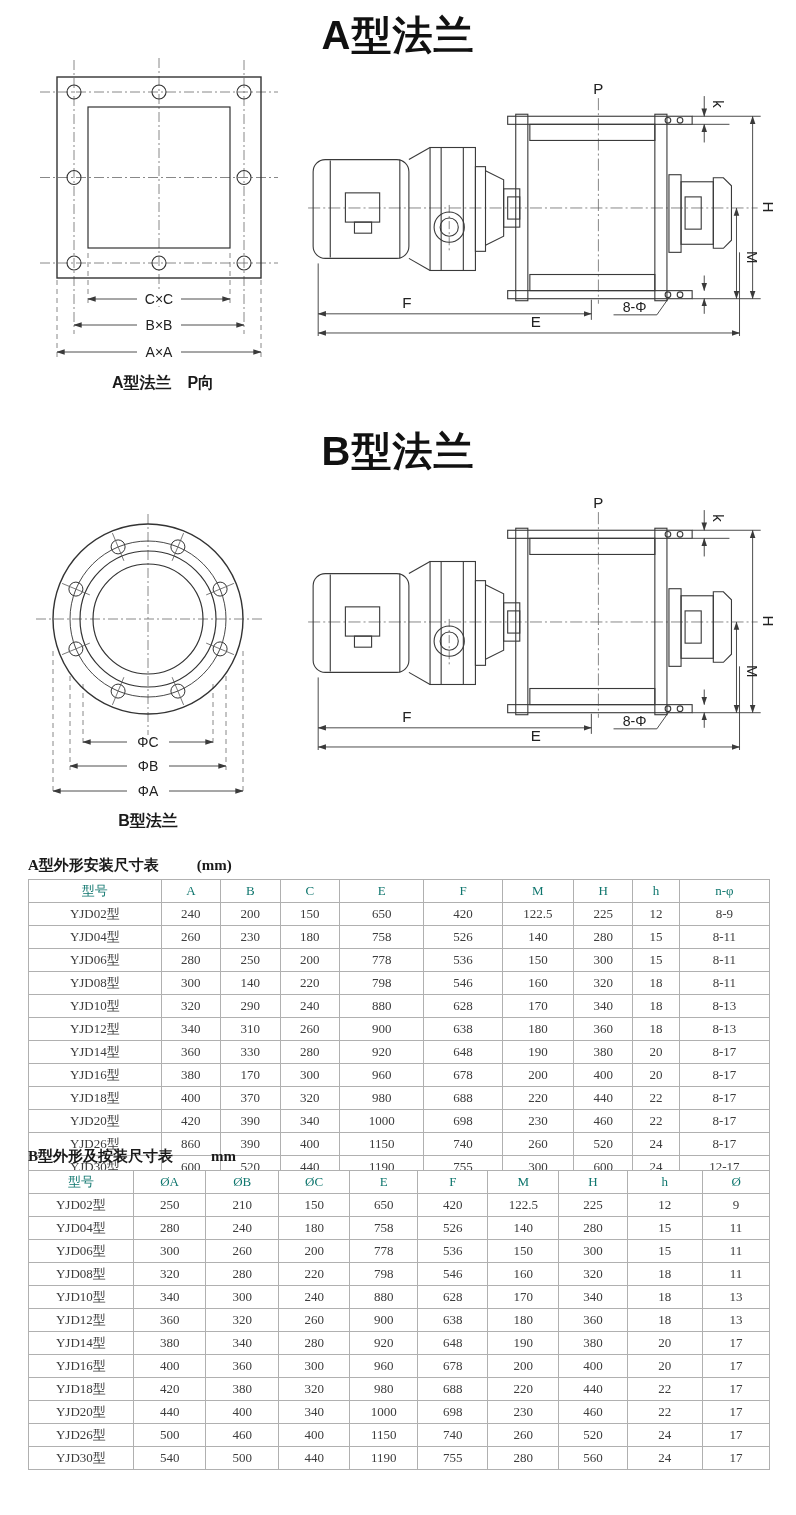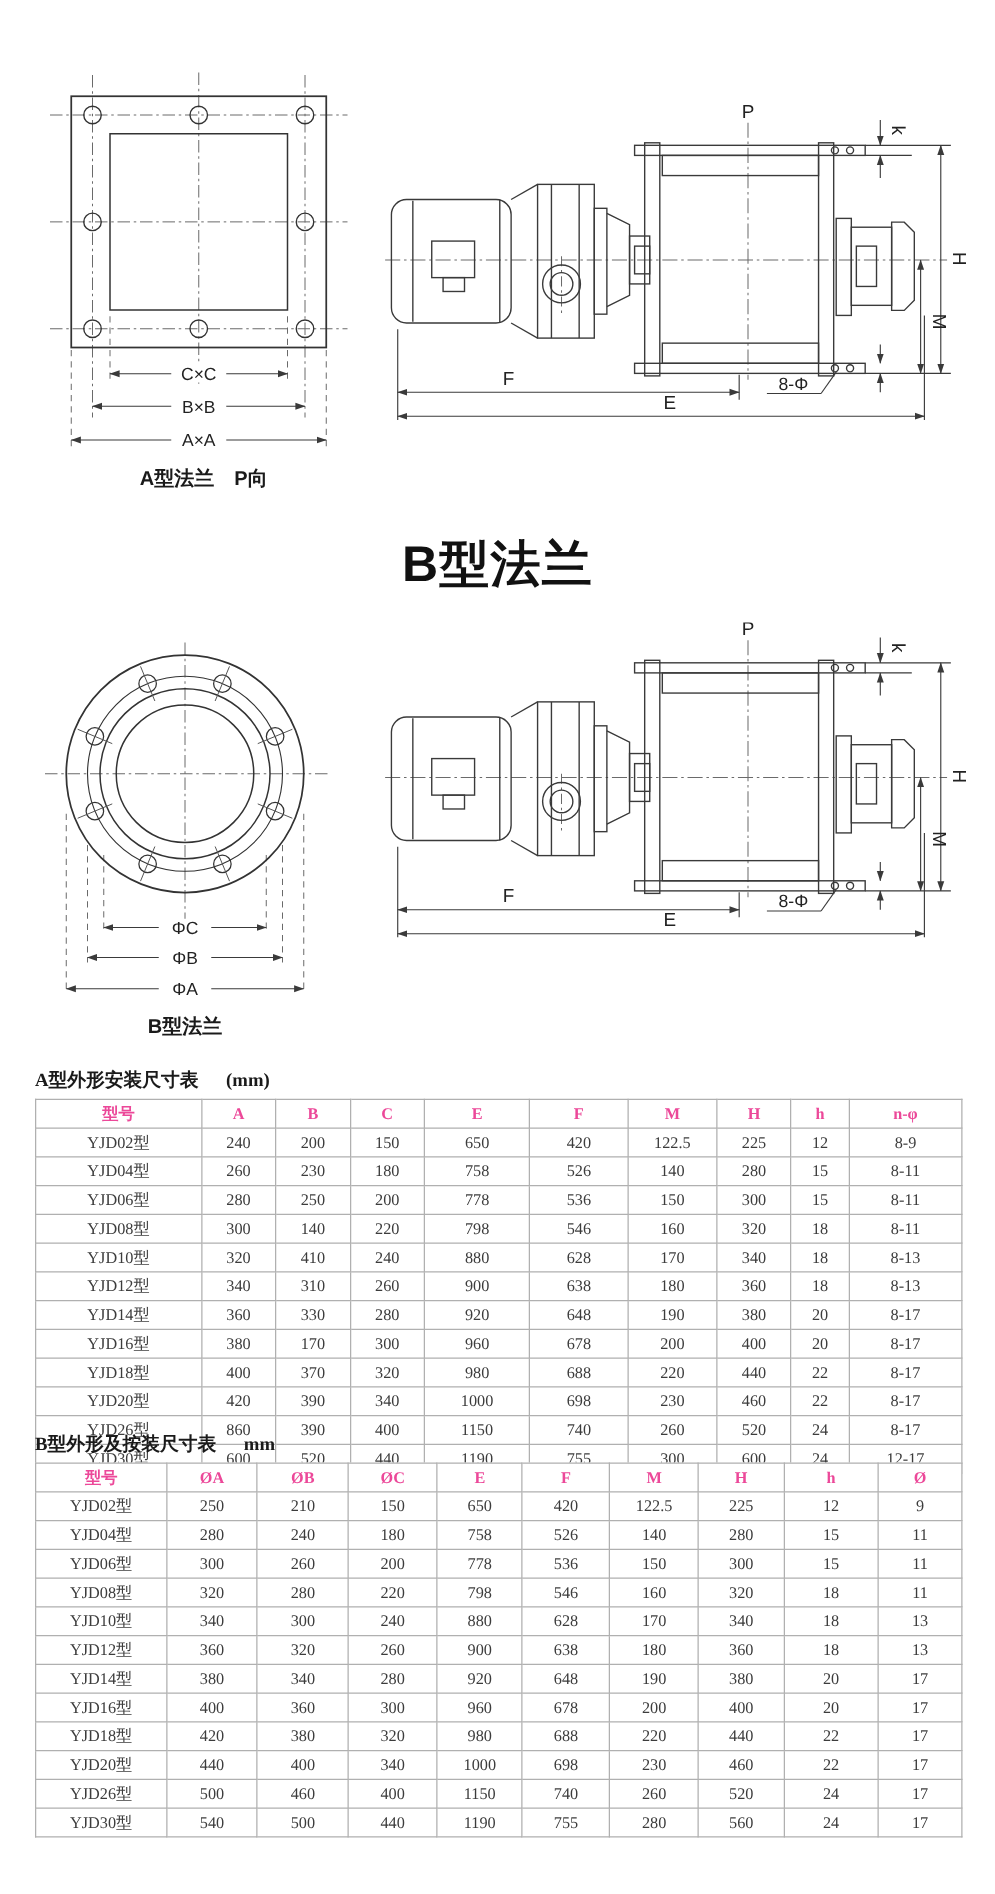--- a/index.html
+++ b/index.html
@@ -20,26 +20,26 @@
   .mlabel{font-size:15px;}
   .blabel{font-size:14px;}
   .cap{font-size:16px;font-weight:600;fill:#1a1a1a;}
 
   .tbl-block{position:absolute;left:28px;width:742px;}
   #tbl-a{top:855px;}
   #tbl-b{top:1146px;}
   .tbl-title{font-family:"Liberation Serif",serif;font-size:15px;color:#1a1a1a;
              height:24px;line-height:20px;}
   .tbl-title b{font-weight:700;}
-  .tbl-title .unit{margin-left:22px;font-weight:600;}
+  .tbl-title .unit{margin-left:38px;font-weight:600;}
   table.dim-table{width:742px;border-collapse:collapse;table-layout:fixed;background:#fff;}
   .dim-table th,.dim-table td{border:1px solid #b0b0b0;height:22px;padding:0;
       text-align:center;vertical-align:middle;
       font-family:"Liberation Serif",serif;font-size:13px;color:#3c3c3c;font-weight:400;}
-  .dim-table th{font-weight:700;color:#ec4899;}
+  .dim-table th{font-weight:400;color:#0f766e;}
   
   #table-a th:nth-child(1){width:18%;}  #table-a th:nth-child(2){width:8%;}
   #table-a th:nth-child(3){width:8%;}   #table-a th:nth-child(4){width:8%;}
   #table-a th:nth-child(5){width:11.4%;}#table-a th:nth-child(6){width:10.6%;}
   #table-a th:nth-child(7){width:9.6%;} #table-a th:nth-child(8){width:8%;}
   #table-a th:nth-child(9){width:6.2%;} #table-a th:nth-child(10){width:12.2%;margin-top:45px;}
   
   #table-b th:nth-child(1){width:14.2%;}#table-b th:nth-child(2){width:9.8%;}
   #table-b th:nth-child(3){width:9.8%;} #table-b th:nth-child(4){width:9.6%;}
   #table-b th:nth-child(5){width:9.2%;} #table-b th:nth-child(6){width:9.4%;}
@@ -122,20 +122,21 @@
           <line x1="427" y1="123" x2="427" y2="213" marker-start="url(#arr)" marker-end="url(#arr)"></line>
           <line x1="12" y1="228" x2="283" y2="228" marker-start="url(#arr)" marker-end="url(#arr)"></line>
           <line x1="12" y1="247" x2="430" y2="247" marker-start="url(#arr)" marker-end="url(#arr)"></line>
           <line x1="305" y1="229" x2="348" y2="229"></line>
           <line x1="348" y1="229" x2="360" y2="212"></line>
         </g>
       </symbol>
     </defs>
   </svg>
 
+  <h1 class="big-title" id="title-a">A型法兰</h1>
 
   <svg class="fig" id="flange-a" viewBox="0 0 282 352">
     <g stroke="#6a6a6a" stroke-width="0.8" fill="none">
       <line x1="46" y1="10" x2="46" y2="284" stroke-dasharray="10 3 2 3"></line>
       <line x1="131" y1="8" x2="131" y2="258" stroke-dasharray="10 3 2 3"></line>
       <line x1="216" y1="10" x2="216" y2="284" stroke-dasharray="10 3 2 3"></line>
       <line x1="29" y1="230" x2="29" y2="310" stroke-dasharray="5 4"></line>
       <line x1="233" y1="230" x2="233" y2="310" stroke-dasharray="5 4"></line>
       <line x1="60" y1="203" x2="60" y2="256" stroke-dasharray="5 4"></line>
       <line x1="202" y1="203" x2="202" y2="256" stroke-dasharray="5 4"></line>
@@ -306,21 +307,21 @@
             <td>798</td>
             <td>546</td>
             <td>160</td>
             <td>320</td>
             <td>18</td>
             <td>8-11</td>
           </tr>
           <tr>
             <td>YJD10型</td>
             <td>320</td>
-            <td>410</td>
+            <td>290</td>
             <td>240</td>
             <td>880</td>
             <td>628</td>
             <td>170</td>
             <td>340</td>
             <td>18</td>
             <td>8-13</td>
           </tr>
           <tr>
             <td>YJD12型</td>

